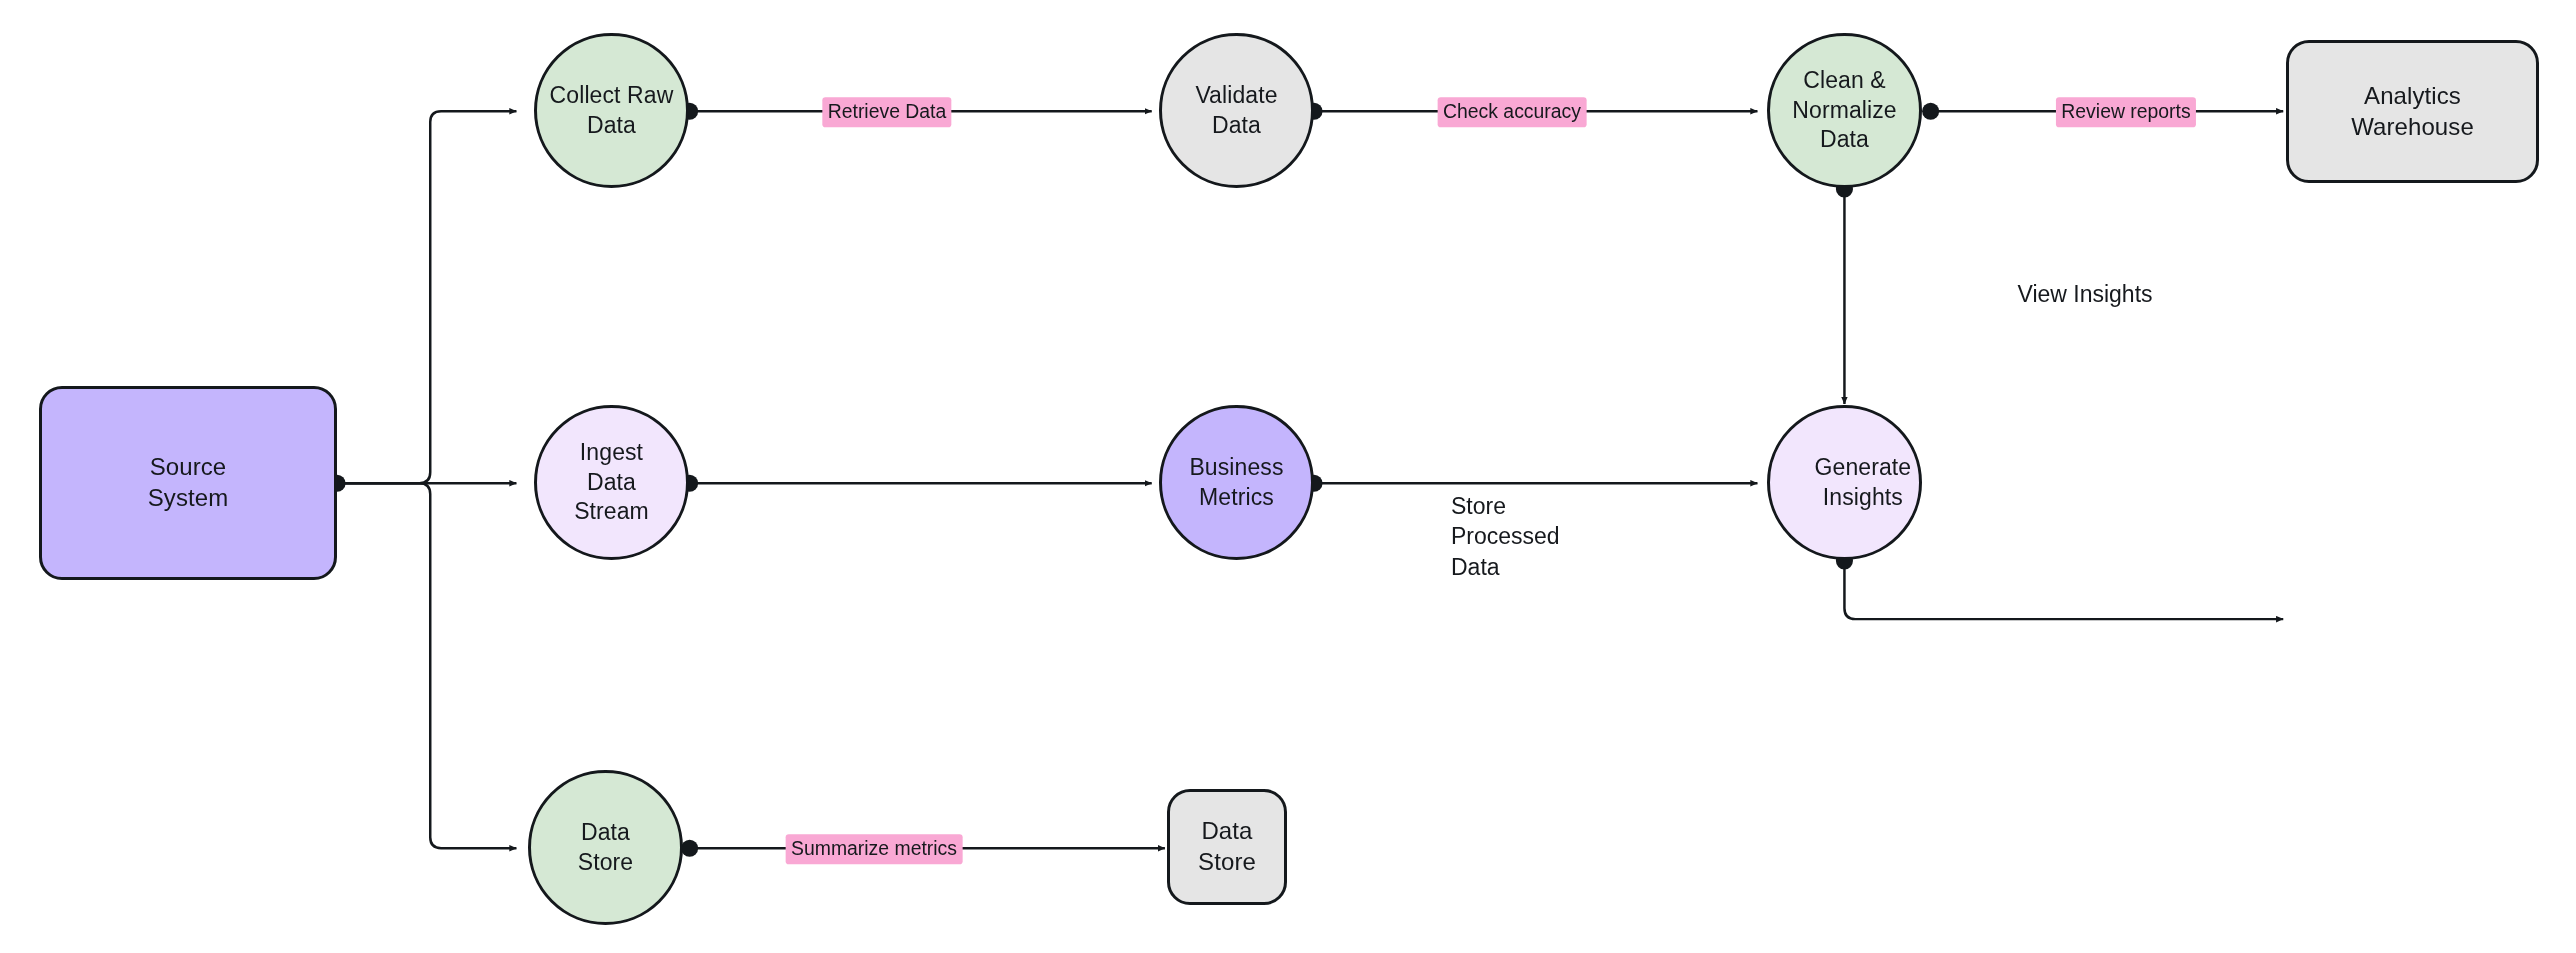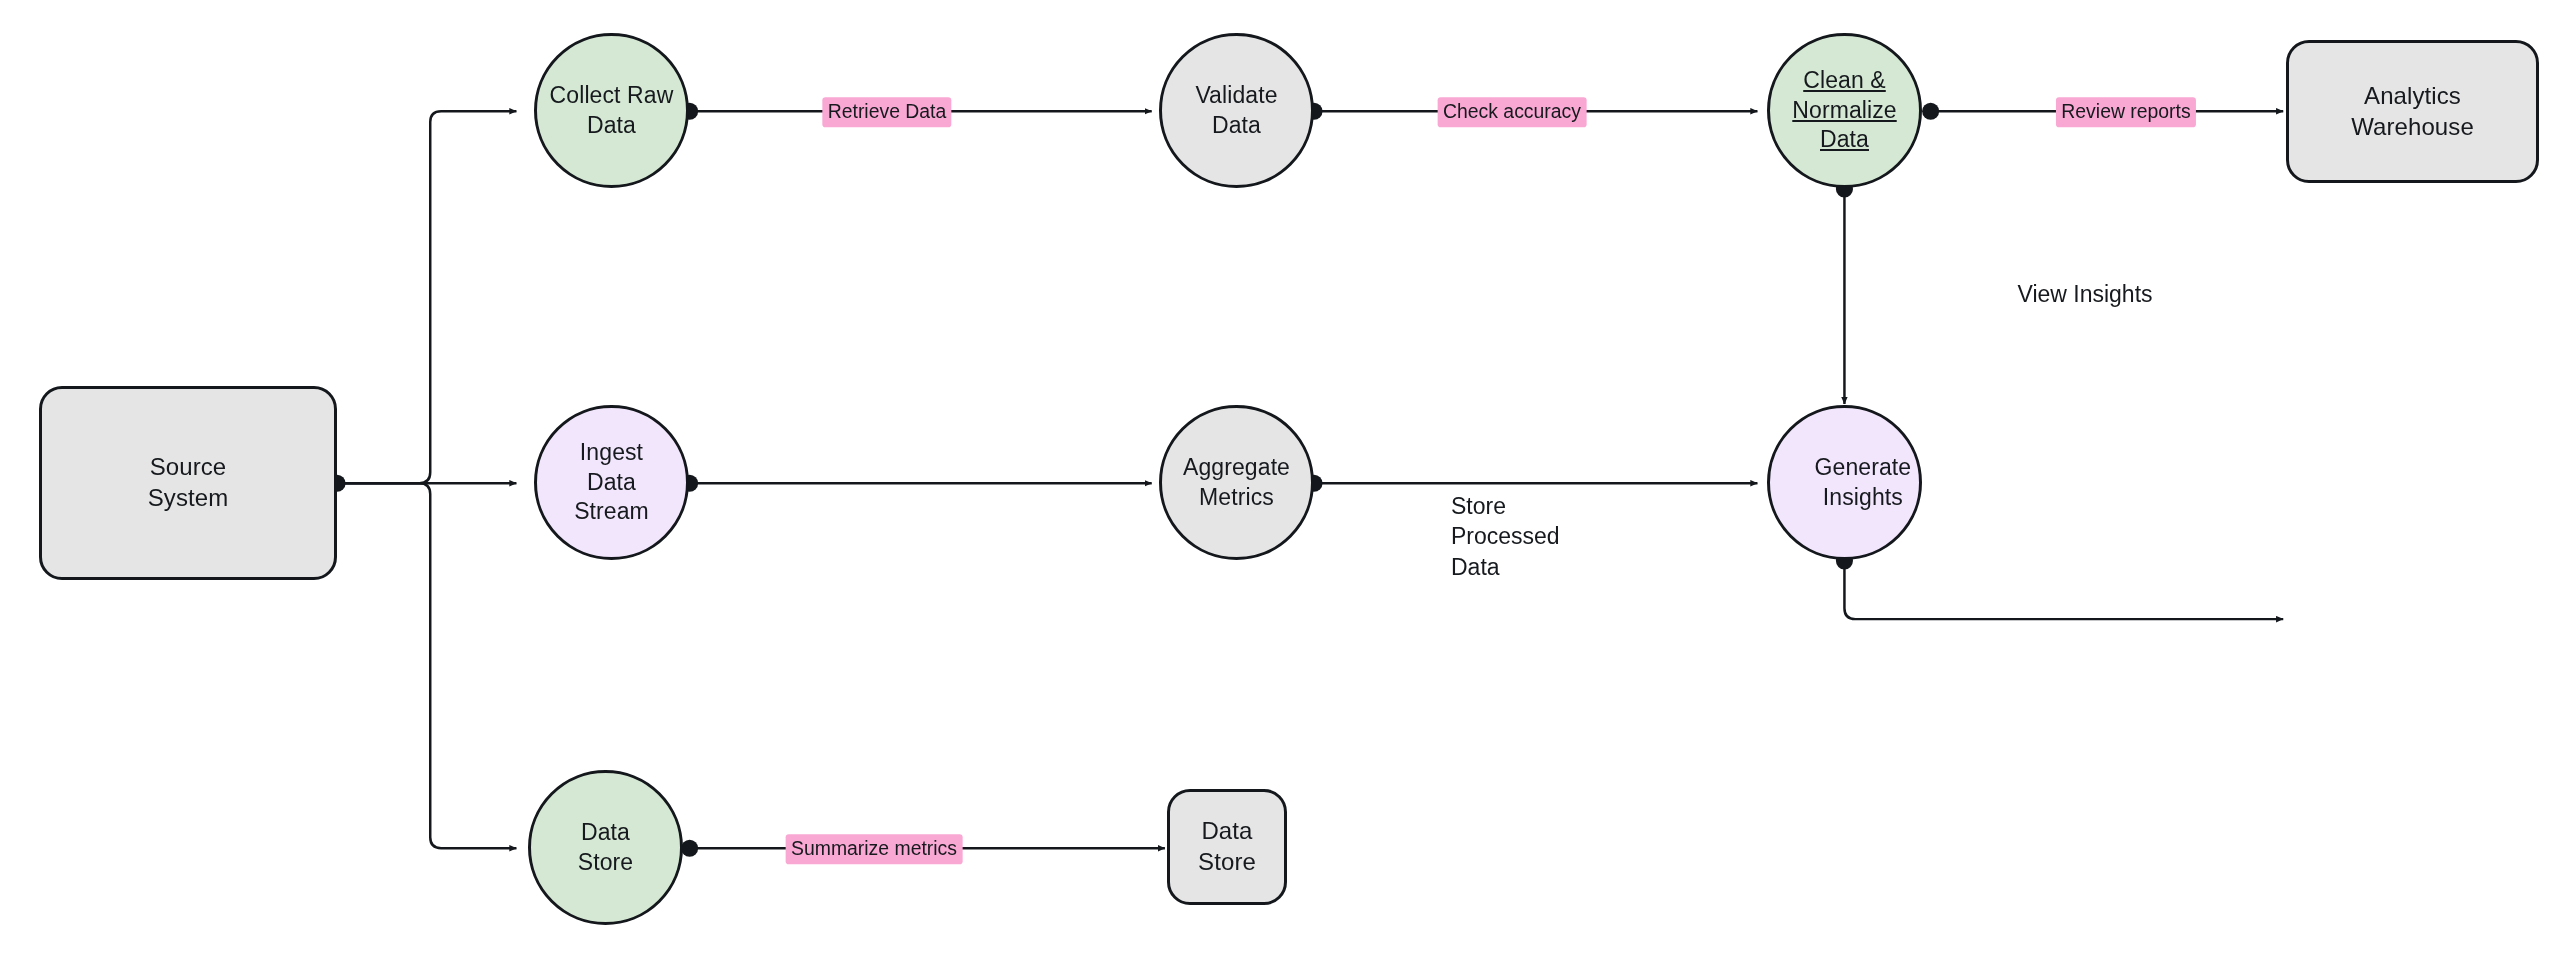--- a/index.html
+++ b/index.html
@@ -48,21 +48,21 @@
   .node-label {
     line-height: 1.28;
     font-size: 23px;
     letter-spacing: 0.1px;
     white-space: pre-line;
     padding: 0 7.8px;
   }
   .node-rect .node-label { font-size: 24px; }
   .fill-green  { background: #d5e8d4; }
   .fill-yellow { background: #e5e5e5; }
-  .fill-blue   { background: #e5e5e5; }
+  .fill-blue   { background: #c4b5fd; }
   .fill-purple { background: #f2e6fd; }
   .edge-label {
     position: absolute;
     transform: translate(-50%, -50%);
     font-size: 19.4px;
     line-height: 1.32;
     color: #16191d;
     background: #f9a8d4;
     padding: 1.6px 5.4px 2.3px 5.4px;
     border-radius: 3.1px;
@@ -134,39 +134,39 @@
   <div class="node node-circle fill-green" style="left:534px; top:33px; width:155px; height:155px;">
     <span class="node-label">Collect Raw
 Data</span>
   </div>
 
   <div class="node node-circle fill-yellow" style="left:1159px; top:33px; width:155px; height:155px;">
     <span class="node-label">Validate
 Data</span>
   </div>
 
-  <div class="node node-circle fill-green" style="left:1767px; top:33px; width:155px; height:155px;text-decoration:underline;">
+  <div class="node node-circle fill-green" style="left:1767px; top:33px; width:155px; height:155px;">
     <span class="node-label">Clean &amp;
 Normalize
 Data</span>
   </div>
 
   <div class="node node-rect fill-yellow" style="left:2286px; top:40px; width:253px; height:143px;">
     <span class="node-label">Analytics
 Warehouse</span>
   </div>
 
   <div class="node node-circle fill-purple" style="left:534px; top:405px; width:155px; height:155px;">
     <span class="node-label">Ingest
 Data
 Stream</span>
   </div>
 
   <div class="node node-circle fill-blue" style="left:1159px; top:405px; width:155px; height:155px;">
-    <span class="node-label">Aggregate
+    <span class="node-label">Business
 Metrics</span>
   </div>
 
   <div class="node node-circle fill-purple" style="left:1767px; top:405px; width:155px; height:155px;justify-content:flex-end;">
     <span class="node-label">Generate
 Insights</span>
   </div>
 
 
   <div class="node node-circle fill-green" style="left:528px; top:770px; width:155px; height:155px;">

